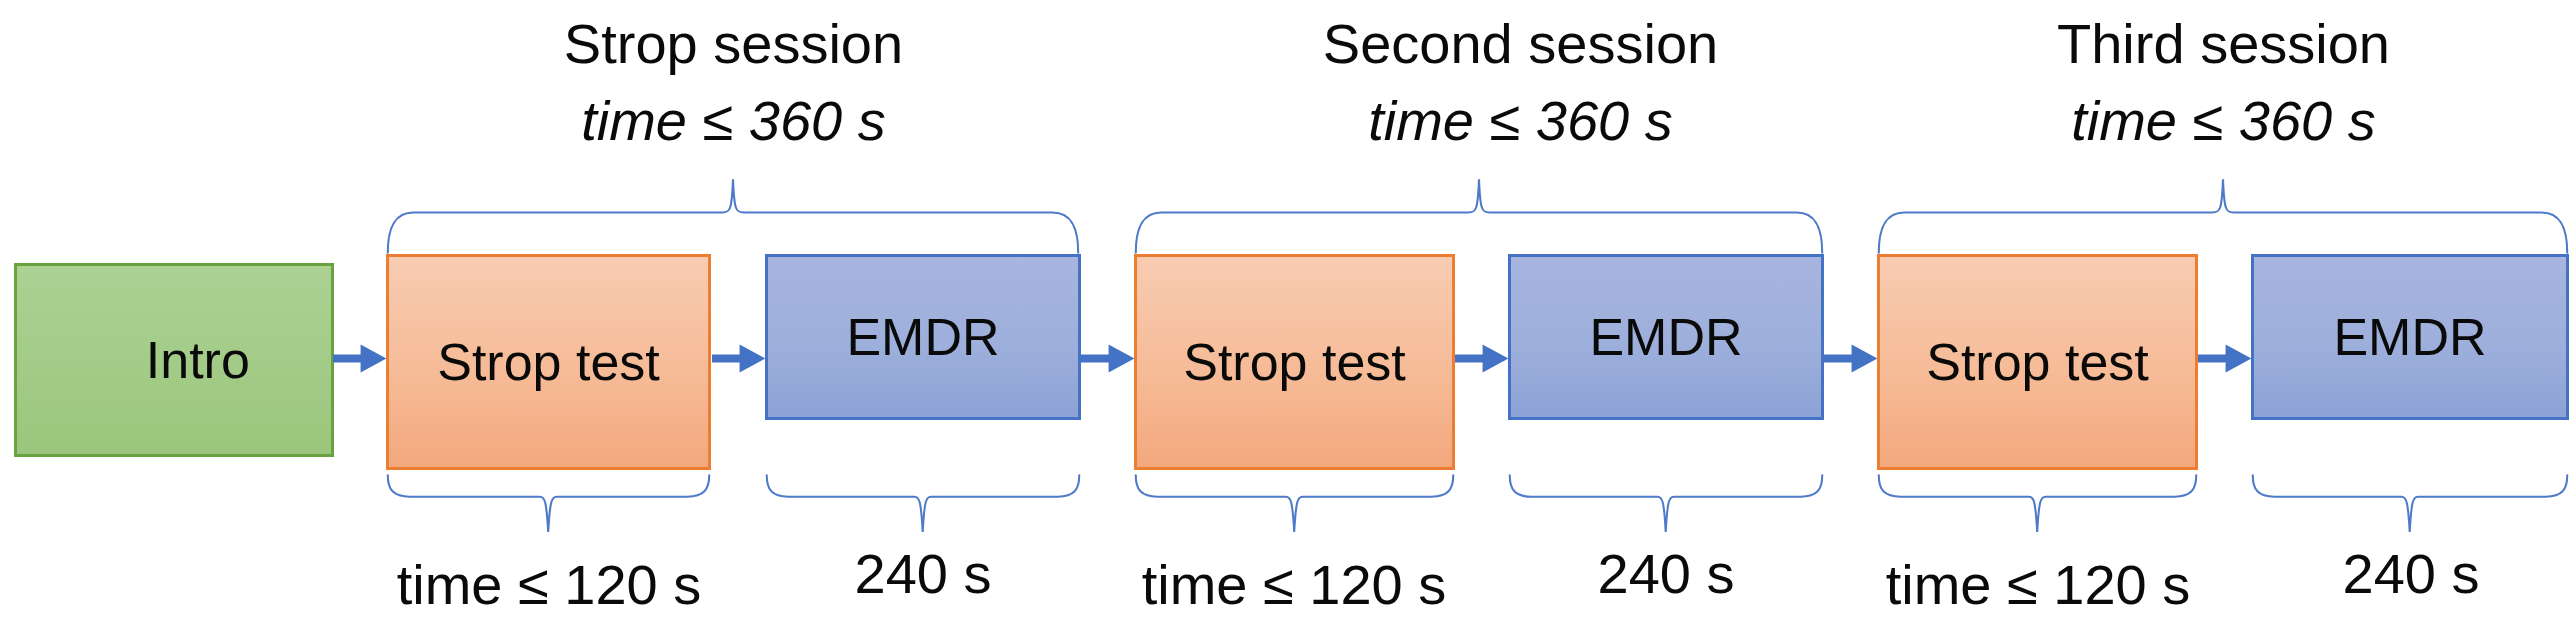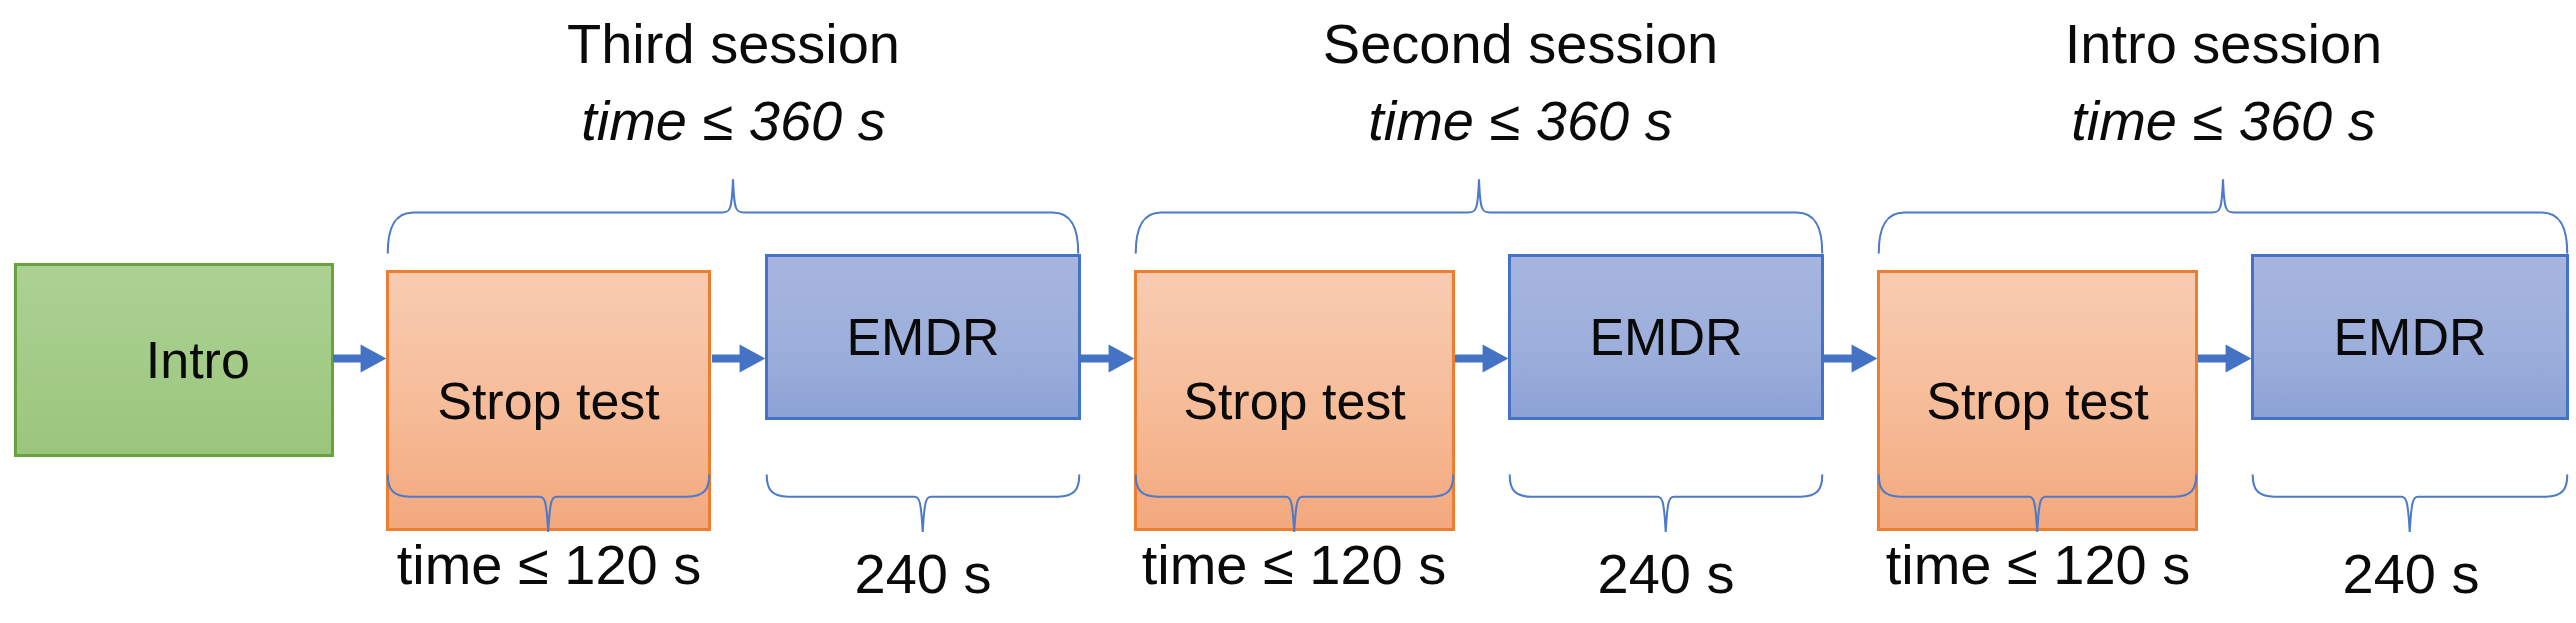--- a/index.html
+++ b/index.html
@@ -9,56 +9,56 @@
   
   .session-title{position:absolute;top:6px;width:713px;text-align:center;
                  font-size:56px;line-height:1.37;color:#0a0a0a;white-space:nowrap;}
   .session-title .l2{display:block;font-style:italic;}
 
   
   .box{position:absolute;box-sizing:border-box;display:flex;align-items:center;justify-content:center;
        font-size:52px;color:#0a0a0a;white-space:nowrap;}
   .box.intro{top:263px;height:194px;border:3px solid #69a33f;
        background:linear-gradient(180deg,#acd193 0%,#a3cb87 55%,#9bc57c 100%);}
-  .box.stroop{top:254px;height:261px;border:3px solid #ed7d31;
-       background:linear-gradient(180deg,#f8ccb2 0%,#f6bb97 55%,#f3a87d 100%);margin-top:16px;}
+  .box.stroop{top:254px;height:216px;border:3px solid #ed7d31;
+       background:linear-gradient(180deg,#f8ccb2 0%,#f6bb97 55%,#f3a87d 100%);}
   .box.emdr{top:254px;height:166px;border:3px solid #4472c4;
        background:linear-gradient(180deg,#a7b5df 0%,#9dafdb 55%,#8da2d6 100%);}
 
   
   .arrow{position:absolute;top:342px;width:54px;height:33px;}
   .arrow svg{display:block;width:100%;height:100%;}
 
   
   .brace-top{position:absolute;top:177px;height:77px;}
   .brace-bottom{position:absolute;top:474px;height:61px;}
   .brace-top svg,.brace-bottom svg{display:block;width:100%;height:100%;}
   .brace-stroke{fill:none;stroke:#4d7ac9;stroke-width:3.5;stroke-linecap:round;}
 
   
   .duration{position:absolute;width:416px;text-align:center;font-size:56px;
             color:#0a0a0a;white-space:nowrap;}
-  .duration.time{top:532px;}
+  .duration.time{top:552px;}
   .duration.fixed{top:541px;}
 </style>
 </head>
 <body>
 
 <div id="canvas">
 
   <div class="session-title" style="left:377px;">
-    <span class="l1">Third session</span>
+    <span class="l1">Strop session</span>
     <span class="l2">time ≤ 360 s</span>
   </div>
   <div class="session-title" style="left:1164px;">
     <span class="l1">Second session</span>
     <span class="l2">time ≤ 360 s</span>
   </div>
   <div class="session-title" style="left:1867px;">
-    <span class="l1">Intro session</span>
+    <span class="l1">Third session</span>
     <span class="l2">time ≤ 360 s</span>
   </div>
 
   <div class="brace-top" style="left:386px;width:694px;">
     <svg viewBox="0 0 1168 130" preserveAspectRatio="none">
         <path class="brace-stroke" d="M 3,128 C 3,90 12,60 46,60 L 566,60 C 579,60 582,56 584,4 C 586,56 589,60 602,60 L 1122,60 C 1156,60 1165,90 1165,128"></path>
       </svg>
   </div>
   <div class="brace-top" style="left:1134px;width:690px;">
     <svg viewBox="0 0 1168 130" preserveAspectRatio="none">

